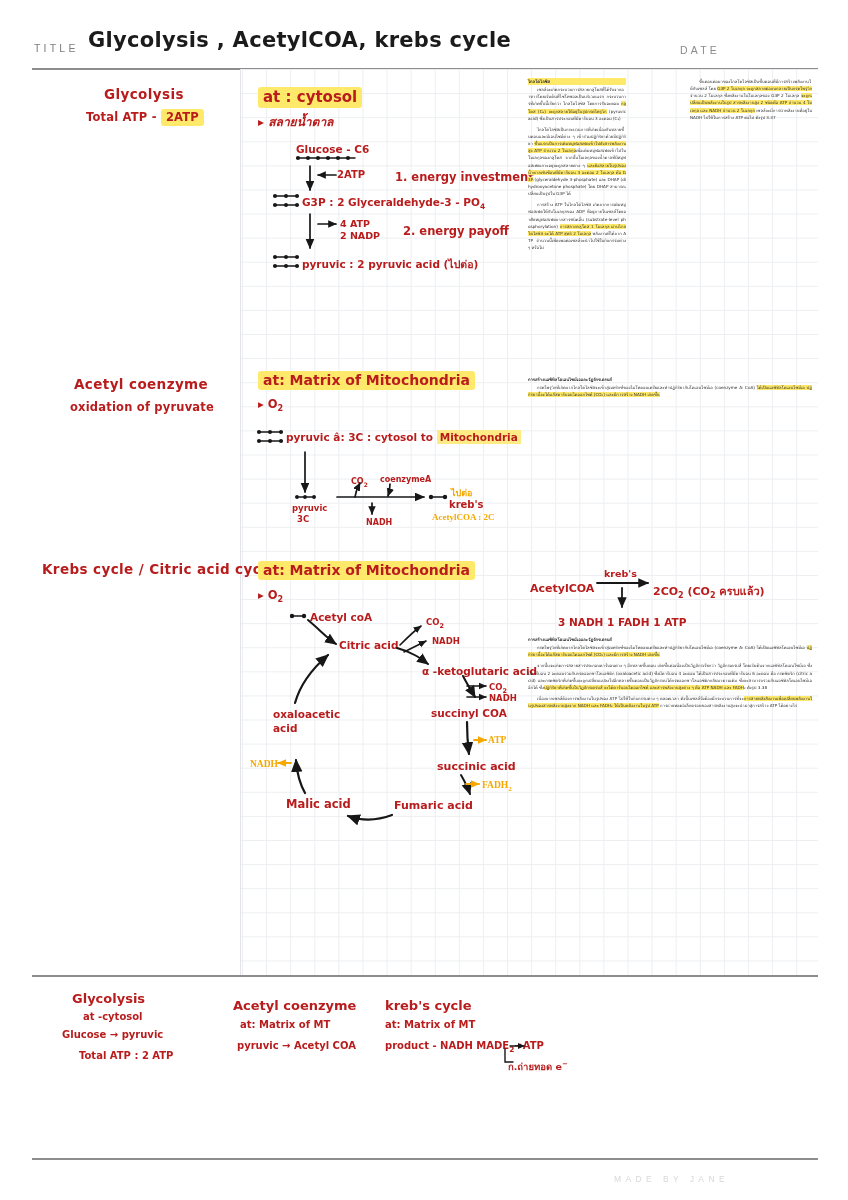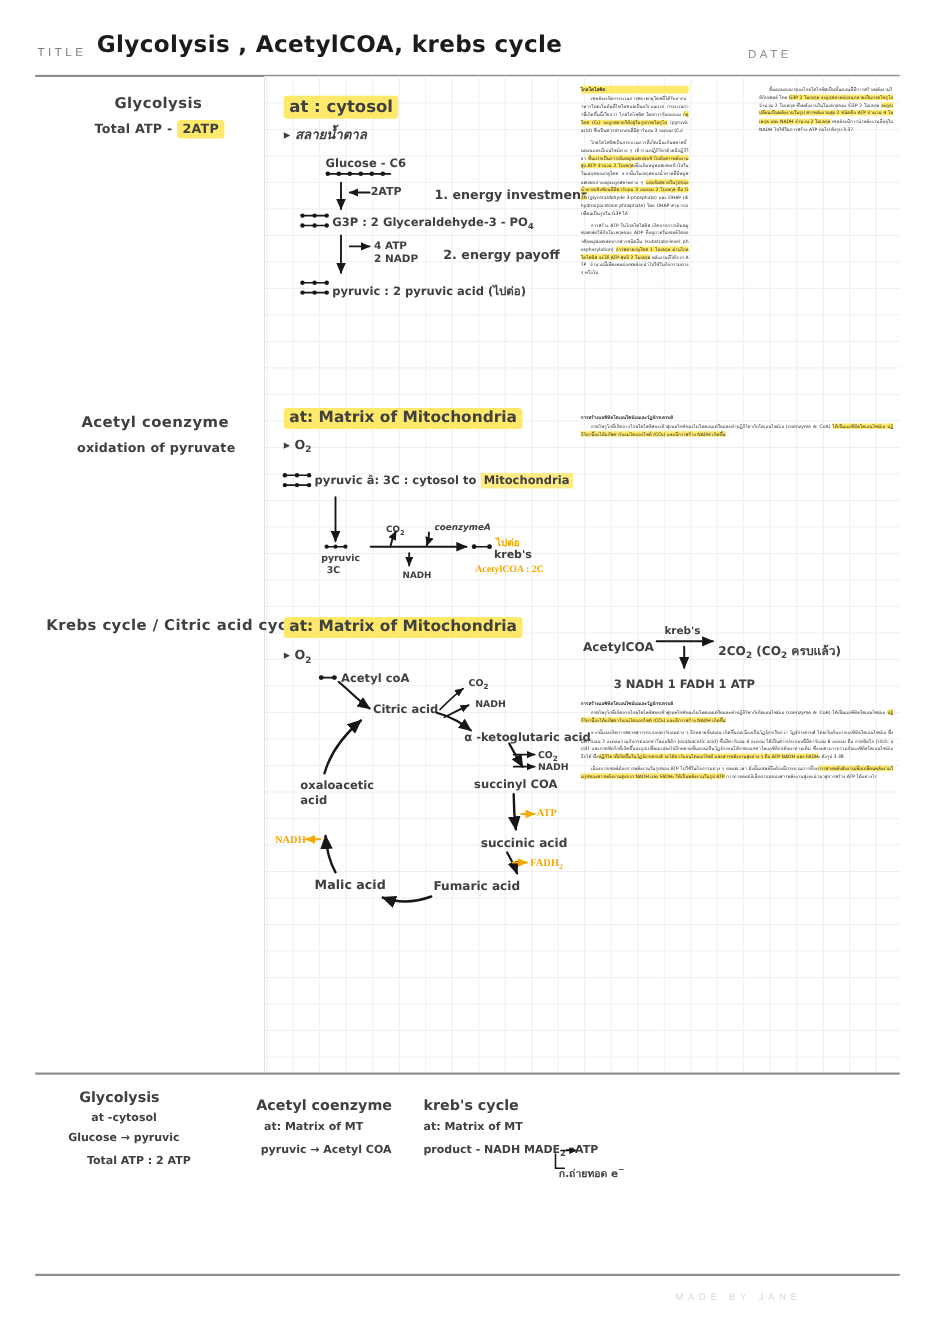--- a/index.html
+++ b/index.html
@@ -38,21 +38,21 @@
     position:absolute; left:240px; top:69px; width:578px; height:906px;
     background-image:
       linear-gradient(to right, #eceef1 1px, transparent 1px),
       linear-gradient(to bottom, #eceef1 1px, transparent 1px);
     background-size: 24.1px 24.1px;
     background-position: 2px 0px;
   }
   .vdiv { position:absolute; left:240px; top:69px; width:1px; height:906px; background:#e2e4e7; }
 
   
-  .hw { position:absolute; color:#404040; font-family:"DejaVu Sans", sans-serif; white-space:nowrap; }
+  .hw { position:absolute; color:#b91c1c; font-family:"DejaVu Sans", sans-serif; white-space:nowrap; }
   .hw.b  { font-weight:700; }
   .mark  { background:#ffe96b; padding:1px 5px 2px 5px; border-radius:3px; }
   .mark-soft { background:#ffeb85; }
   .orange { color:#f5a800; font-weight:700;font-family:Liberation Serif, serif; }
 
   
   .sec-title { font-size:13.5px; font-weight:700; letter-spacing:.4px; }
   .sec-sub   { font-size:11.5px; font-weight:700; letter-spacing:.2px; }
 
   
@@ -120,21 +120,21 @@
 
   <div class="hw b" style="left:258px; top:372px; font-size:14px;"><span class="mark">at: Matrix of Mitochondria</span></div>
   <div class="hw b" style="left:258px; top:397px; font-size:11.5px;">▸ <span>O</span><sub style="font-size:8px;">2</sub></div>
 
   <div class="hw b" style="left:286px; top:431px; font-size:10.5px;"><span>pyruvic â: 3C : cytosol  to</span>  <span class="mark-soft" style="padding:1px 3px;">Mitochondria</span></div>
 
   <div class="hw b" style="left:292px; top:503px; font-size:8.5px;">pyruvic</div>
   <div class="hw b" style="left:297px; top:514px; font-size:8.5px;">3C</div>
 
   <div class="hw b" style="left:351px; top:477px; font-size:8px;"><span>CO</span><sub style="font-size:6px;">2</sub></div>
-  <div class="hw b" style="left:395px; top:475px; font-size:8px;font-style:italic;">coenzymeA</div>
+  <div class="hw b" style="left:380px; top:475px; font-size:8px;">coenzymeA</div>
   <div class="hw b" style="left:366px; top:518px; font-size:8px;">NADH</div>
 
   <div class="hw b orange" style="left:432px; top:512px; font-size:9px;">AcetylCOA : 2C</div>
   <div class="hw b orange" style="left:451px; top:486px; font-size:9px;">ไปต่อ</div>
   <div class="hw b" style="left:449px; top:499px; font-size:10px;">kreb's</div>
 
   <div class="hw b" style="left:258px; top:562px; font-size:14px;"><span class="mark">at: Matrix of Mitochondria</span></div>
   <div class="hw b" style="left:258px; top:588px; font-size:11.5px;">▸ <span>O</span><sub style="font-size:8px;">2</sub></div>
 
   <div class="hw b" style="left:310px; top:611px; font-size:10.5px;">Acetyl coA</div>

